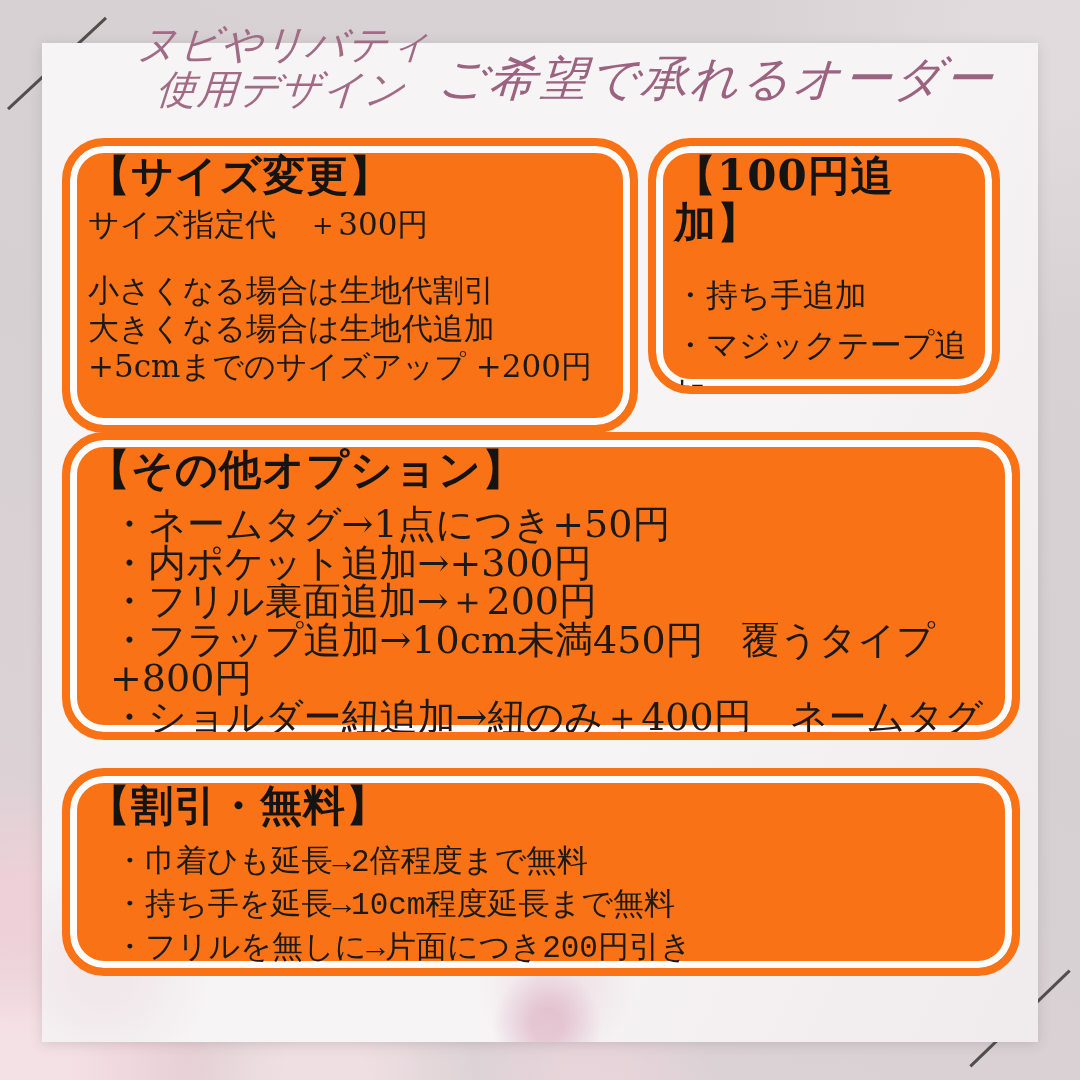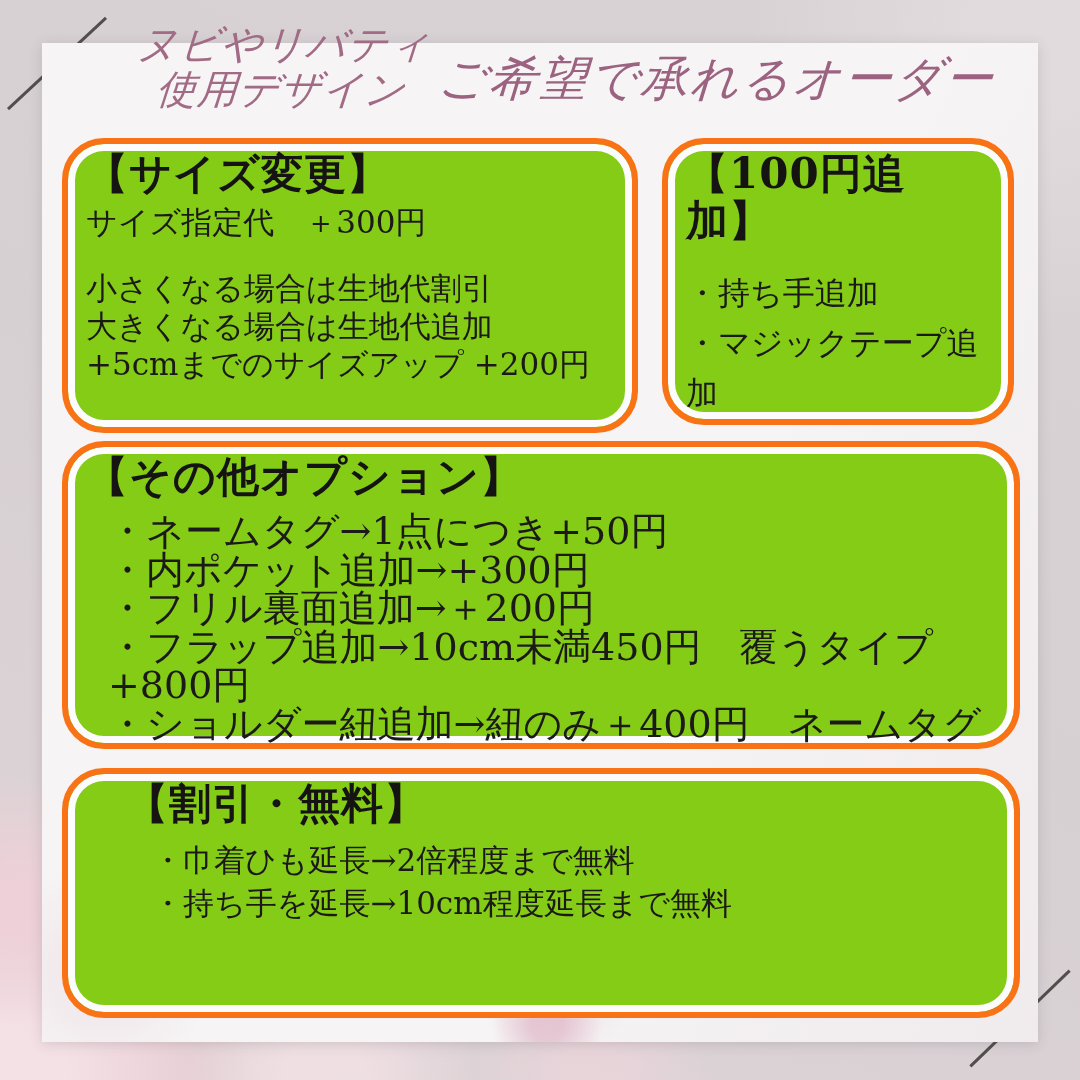--- a/index.html
+++ b/index.html
@@ -45,45 +45,45 @@
   }
   .title-small .indent { padding-left:22px; }
   .title-main {
     position:absolute; left:438px; top:54px; z-index:3;
     color:#9c6380; font-size:48px; line-height:1;
     font-style:italic; letter-spacing:2px; transform:skewX(-3deg);
   }
 
   .box {
     position:absolute; box-sizing:border-box; overflow:hidden;
-    border:6px solid #f97316; border-radius:42px;
-    background:#84cc16;
+    border:8px solid #f97316; border-radius:42px;
+    background:#f97316;
     box-shadow:inset 0 0 0 7px #fdfcfc;
     color:#1c1a19;
   }
   .box-inner { padding:6px 18px 0 18px; }
   .heading { margin:0; font-size:42px; line-height:1.12; font-weight:600; letter-spacing:1px; color:#161413; }
 
   .box-size     { left:62px;  top:138px; width:576px; height:295px; }
-  .box-100      { left:662px; top:138px; width:352px; height:287px; }
-  .box-other    { left:62px;  top:441px; width:958px; height:308px; }
-  .box-discount { left:62px;  top:768px; width:958px; height:250px;padding-left:40px; }
+  .box-100      { left:648px; top:138px; width:352px; height:256px; }
+  .box-other    { left:62px;  top:432px; width:958px; height:308px; }
+  .box-discount { left:62px;  top:768px; width:958px; height:208px; }
 
   .box-size .bodyline { font-size:31px; line-height:38px; }
   .box-size .blankline { height:28px; }
   .box-size .heading { margin-bottom:6px; }
 
   .box-100 .heading { margin-bottom:24px; }
   .box-100 .item { font-size:32px; line-height:50px; }
 
   .box-other .heading { margin-bottom:12px; }
   .box-other .item { font-size:38px; line-height:38.5px; padding-left:22px; }
 
   .box-discount .heading { margin-bottom:12px; }
-  .box-discount .item { font-size:31px; line-height:43px; padding-left:26px; }
+  .box-discount .item { font-size:31px; line-height:43px; padding-left:26px;font-family:Liberation Mono, monospace; }
 </style>
 </head>
 <body>
 
 <div class="bg"></div>
 <div class="corner-line line-tl"></div>
 <div class="corner-line line-br"></div>
 
 <div class="card">
   <div class="card-texture"></div>
@@ -125,14 +125,15 @@
     <div class="item">・フラップ追加→10cm未満450円　覆うタイプ+800円</div>
     <div class="item">・ショルダー紐追加→紐のみ＋400円　ネームタグ+600円</div>
   </div>
 </section>
 
 <section class="box box-discount">
   <div class="box-inner">
     <h2 class="heading">【割引・無料】</h2>
     <div class="item">・巾着ひも延長→2倍程度まで無料</div>
     <div class="item">・持ち手を延長→10cm程度延長まで無料</div>
+    <div class="item">・フリルを無しに→片面につき200円引き</div>
   </div>
 </section>
 
 </body></html>

